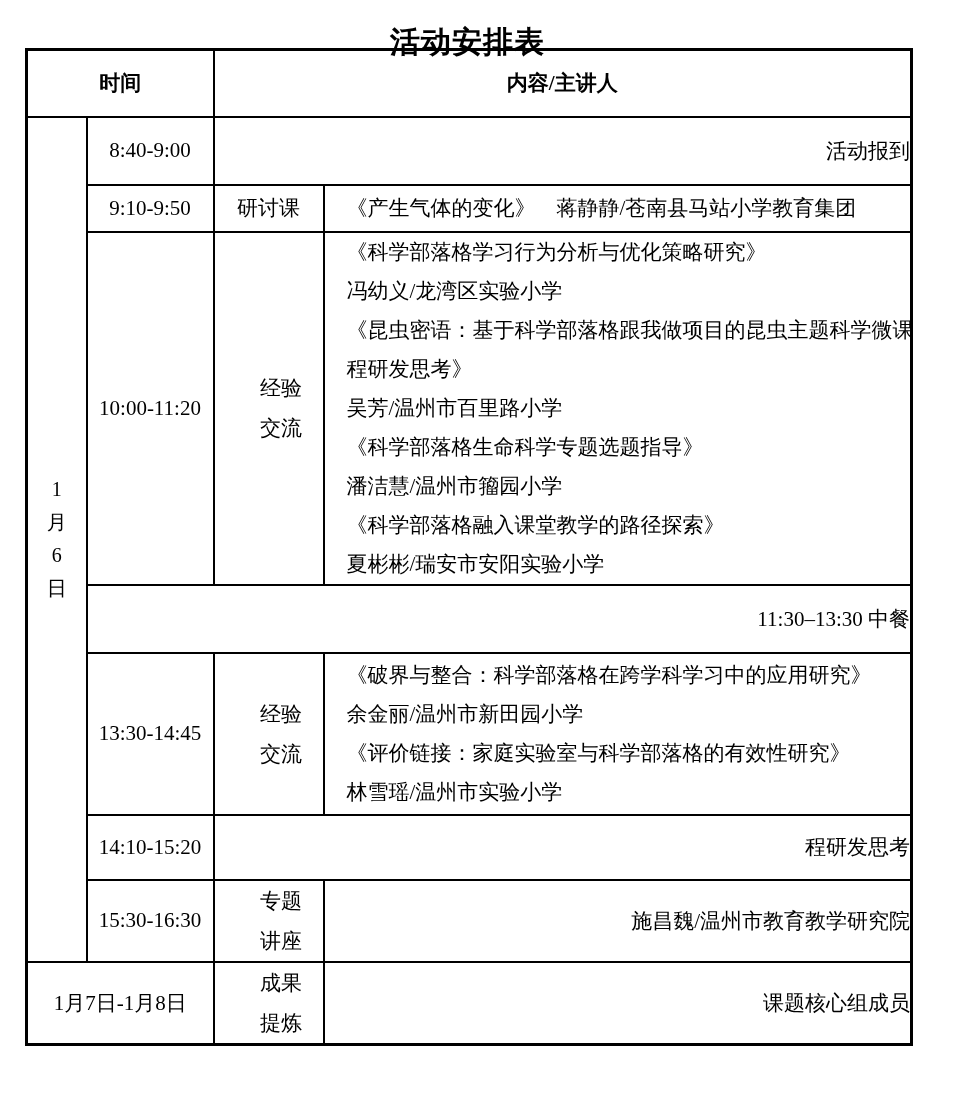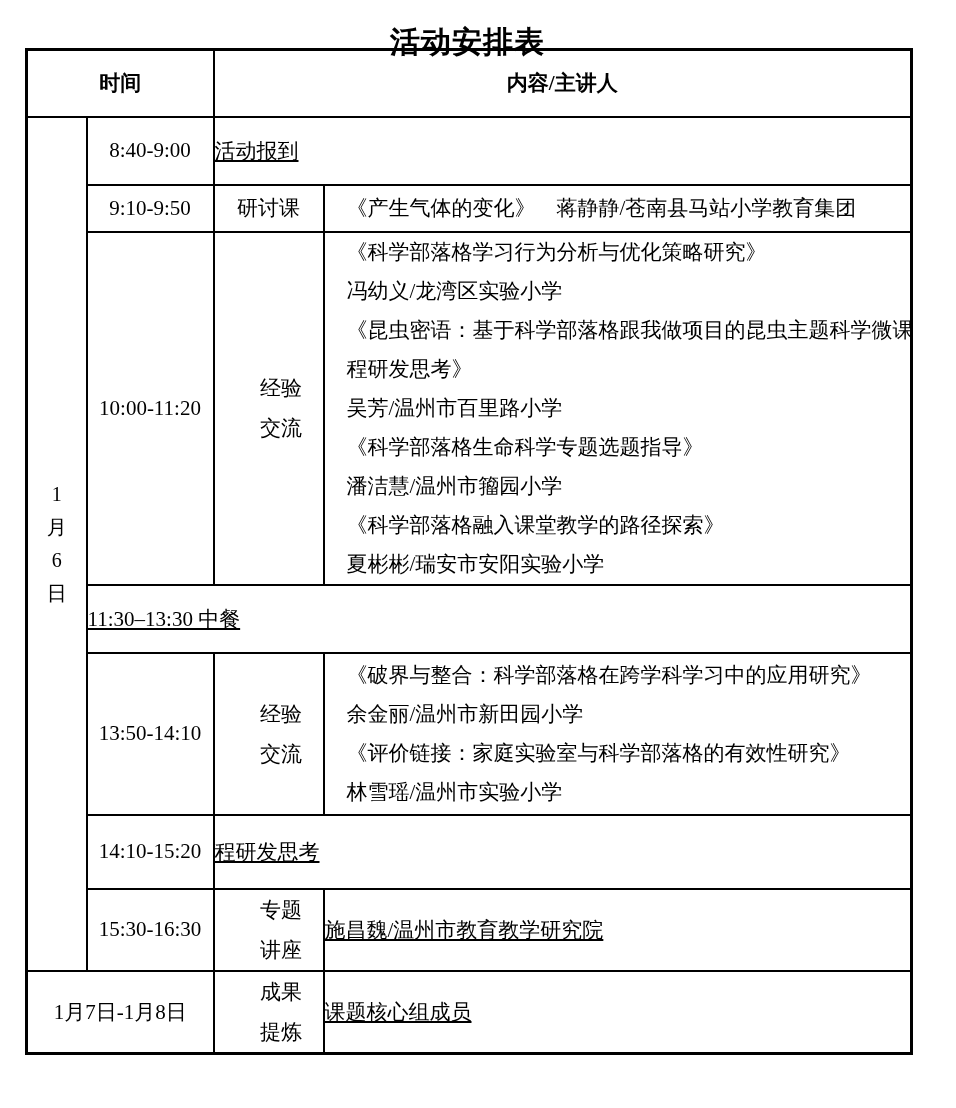--- a/index.html
+++ b/index.html
@@ -43,21 +43,21 @@
     box-sizing: border-box;
   }
   .center { text-align: center; }
   .bold   { font-weight: bold; }
   .h-header   { height: 67px; margin-left: 6px; }
   .h-checkin  { height: 68px; }
   .h-seminar  { height: 47px; }
   .h-morning  { height: 353px; }
   .h-lunch    { height: 68px; }
   .h-afternoon{ height: 162px; }
-  .h-group    { height: 74px; }
+  .h-group    { height: 65px; }
   .h-lecture  { height: 80px; }
   .h-day2     { height: 82px; }
   .day-cell {
     text-align: center;
     font-size: 20px;
   }
   .day-cell .vchar {
     display: block;
     line-height: 33px;
   }
@@ -79,22 +79,21 @@
     padding-left: 22px;
     padding-right: 10px;
     text-align: left;
   }
   .content-lines .cline {
     display: block;
     line-height: 39px;
     white-space: nowrap;
   }
   .content-center {
-    text-align: left;
-    text-decoration: underline;
+    text-align: right;
   }
 </style>
 </head>
 <body>
 
 <div class="page">
 
   <div class="doc-title">活动安排表</div>
 
   <table class="schedule">
@@ -147,21 +146,21 @@
         <span class="cline">《科学部落格融入课堂教学的路径探索》</span>
         <span class="cline">夏彬彬/瑞安市安阳实验小学</span>
       </td>
     </tr>
 
     <tr class="h-lunch">
       <td colspan="3" class="content-center">11:30–13:30 中餐</td>
     </tr>
 
     <tr class="h-afternoon">
-      <td class="time-cell">13:50-14:10</td>
+      <td class="time-cell">13:30-14:45</td>
       <td class="type-cell">
         <span class="tline">经验</span>
         <span class="tline">交流</span>
       </td>
       <td class="content-lines">
         <span class="cline">《破界与整合：科学部落格在跨学科学习中的应用研究》</span>
         <span class="cline">余金丽/温州市新田园小学</span>
         <span class="cline">《评价链接：家庭实验室与科学部落格的有效性研究》</span>
         <span class="cline">林雪瑶/温州市实验小学</span>
       </td>

